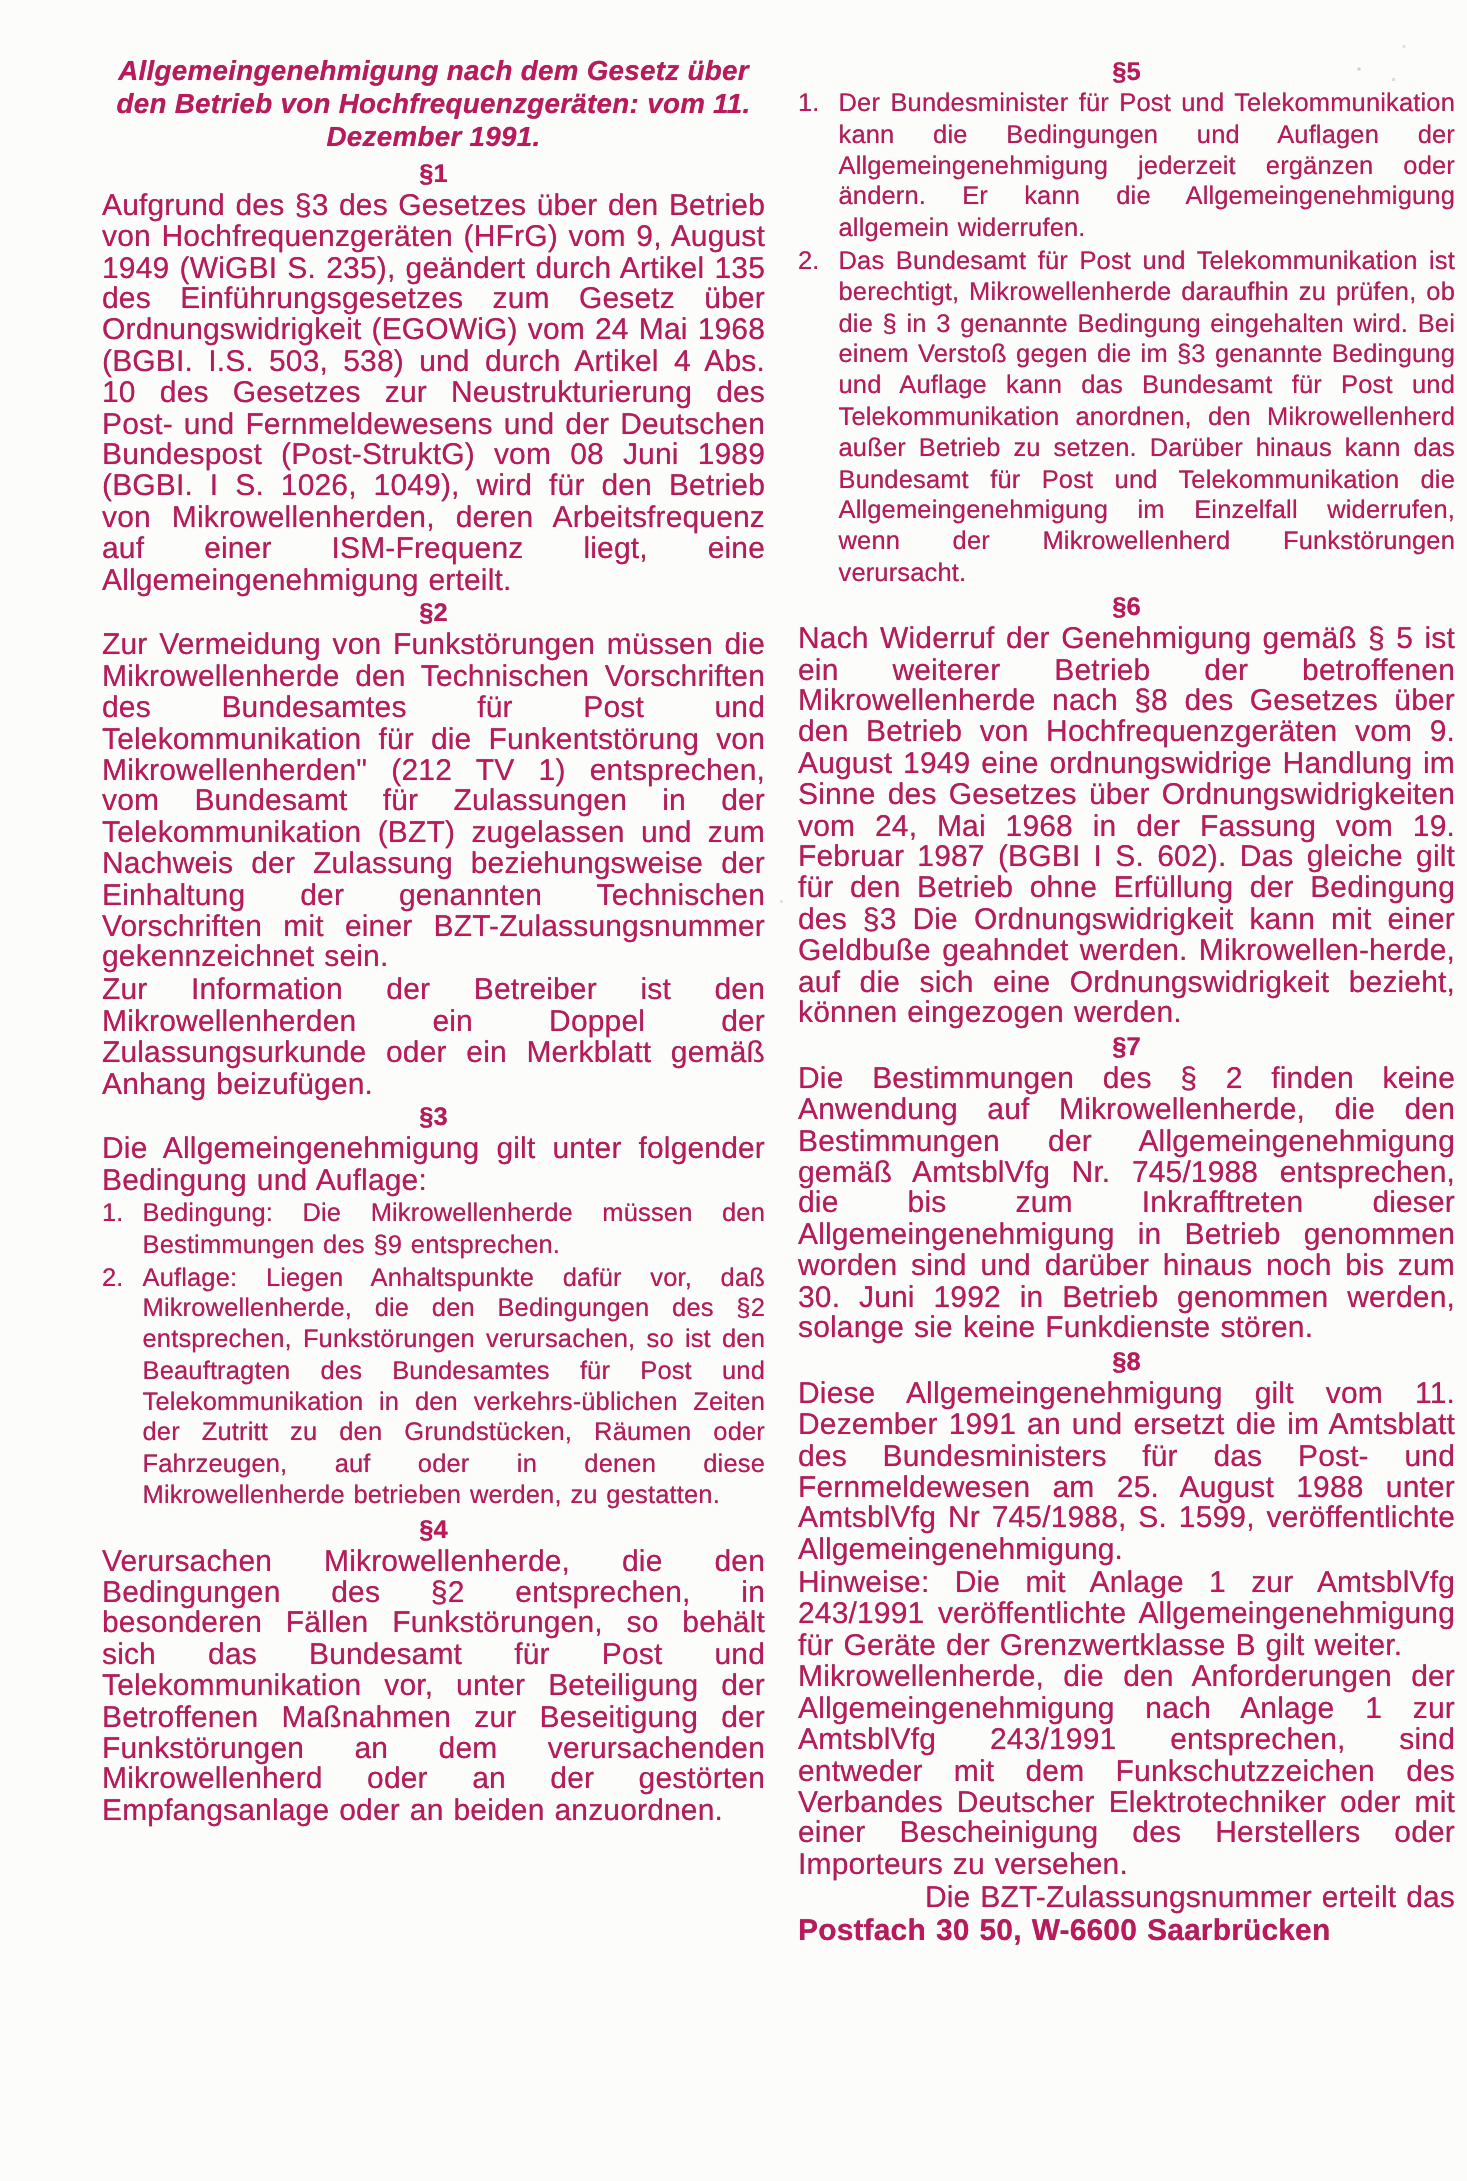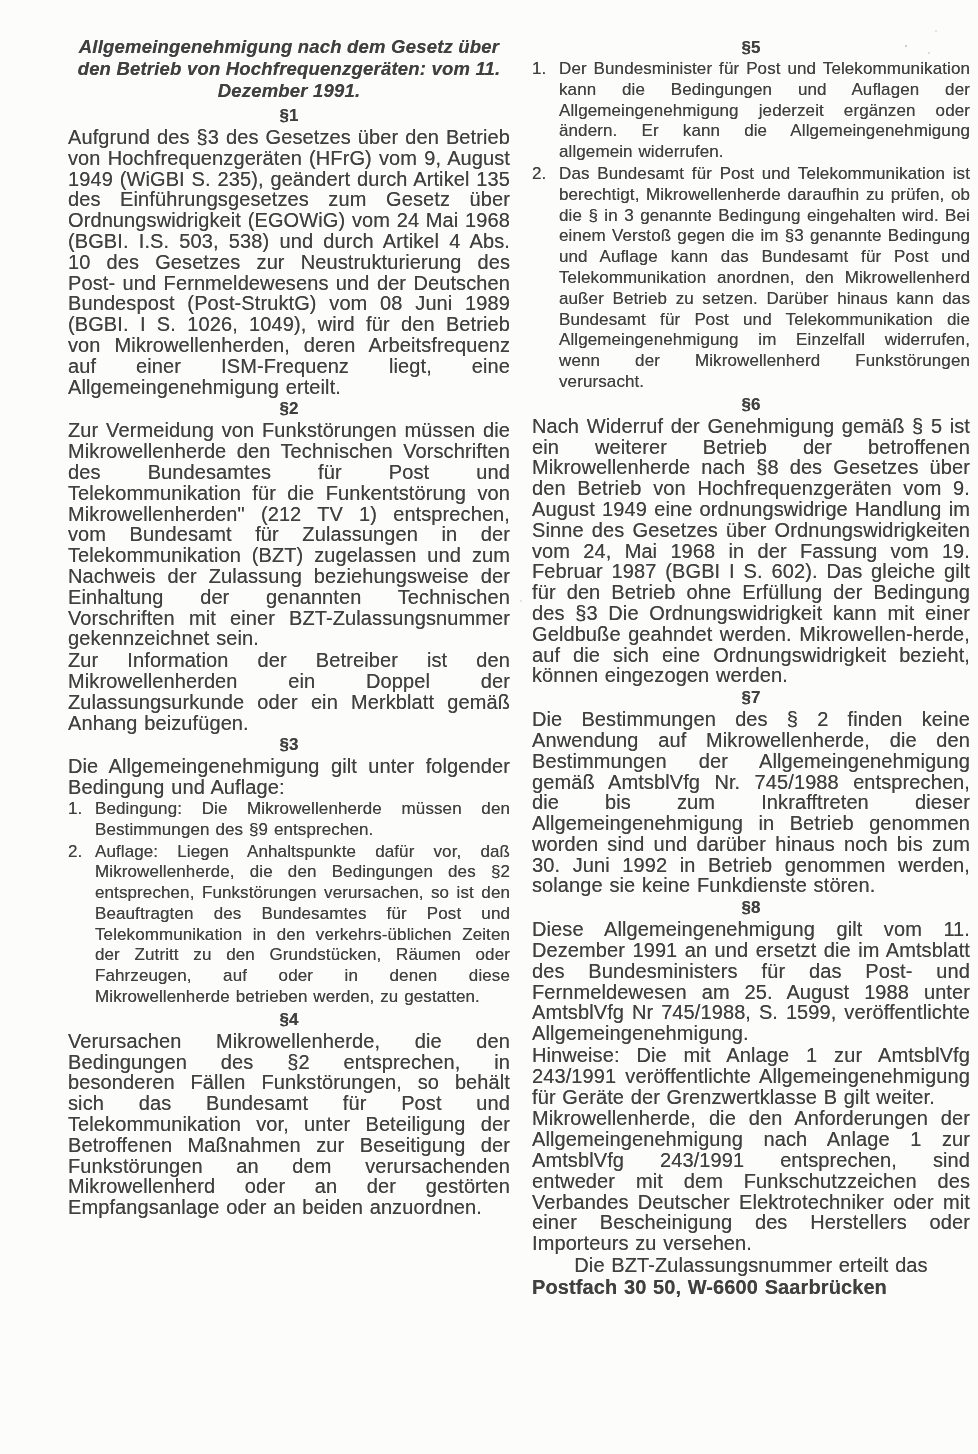--- a/index.html
+++ b/index.html
@@ -1,21 +1,21 @@
 <!DOCTYPE html>
 <html><head>
 <meta charset="utf-8">
 <style>
   html,body{margin:0;padding:0;background:#d9d9d9;}
   .page{
     position:relative;
     width:978px;height:1454px;
     background:#fcfcfb;
     font-family:"Liberation Sans", sans-serif;
-    color:#404040;
+    color:#be185d;
     overflow:hidden;
     text-shadow:0 0 .5px rgba(0,0,0,.55);
   }
   .columns{
     position:absolute;top:36px;left:68px;
     display:flex;gap:22px;
   }
   .col-left{width:442px;}
   .col-right{width:438px;}
   .para{
@@ -42,21 +42,21 @@
     flex:0 0 27px;
     font-size:17px;line-height:20.8px;
   }
   .li-text{
     flex:1;
     font-size:17px;line-height:20.8px;
     text-align:justify;
     letter-spacing:.1px;
     word-spacing:1px;
   }
-  .plain-line{text-align:center;word-spacing:1px;}
+  .plain-line{text-align:right;word-spacing:1px;}
   .bold-just{font-weight:bold;text-align:justify;word-spacing:2px;}
   .bold-left{font-weight:bold;text-align:left;}
   .scan-noise{
     position:absolute;top:0;left:0;width:2px;height:2px;
     background:transparent;
     box-shadow:
       905px 45px 0 rgba(0,0,0,.18),
       928px 52px 0 rgba(0,0,0,.12),
       880px 95px 0 rgba(0,0,0,.10),
       935px 30px 0 rgba(0,0,0,.10),

